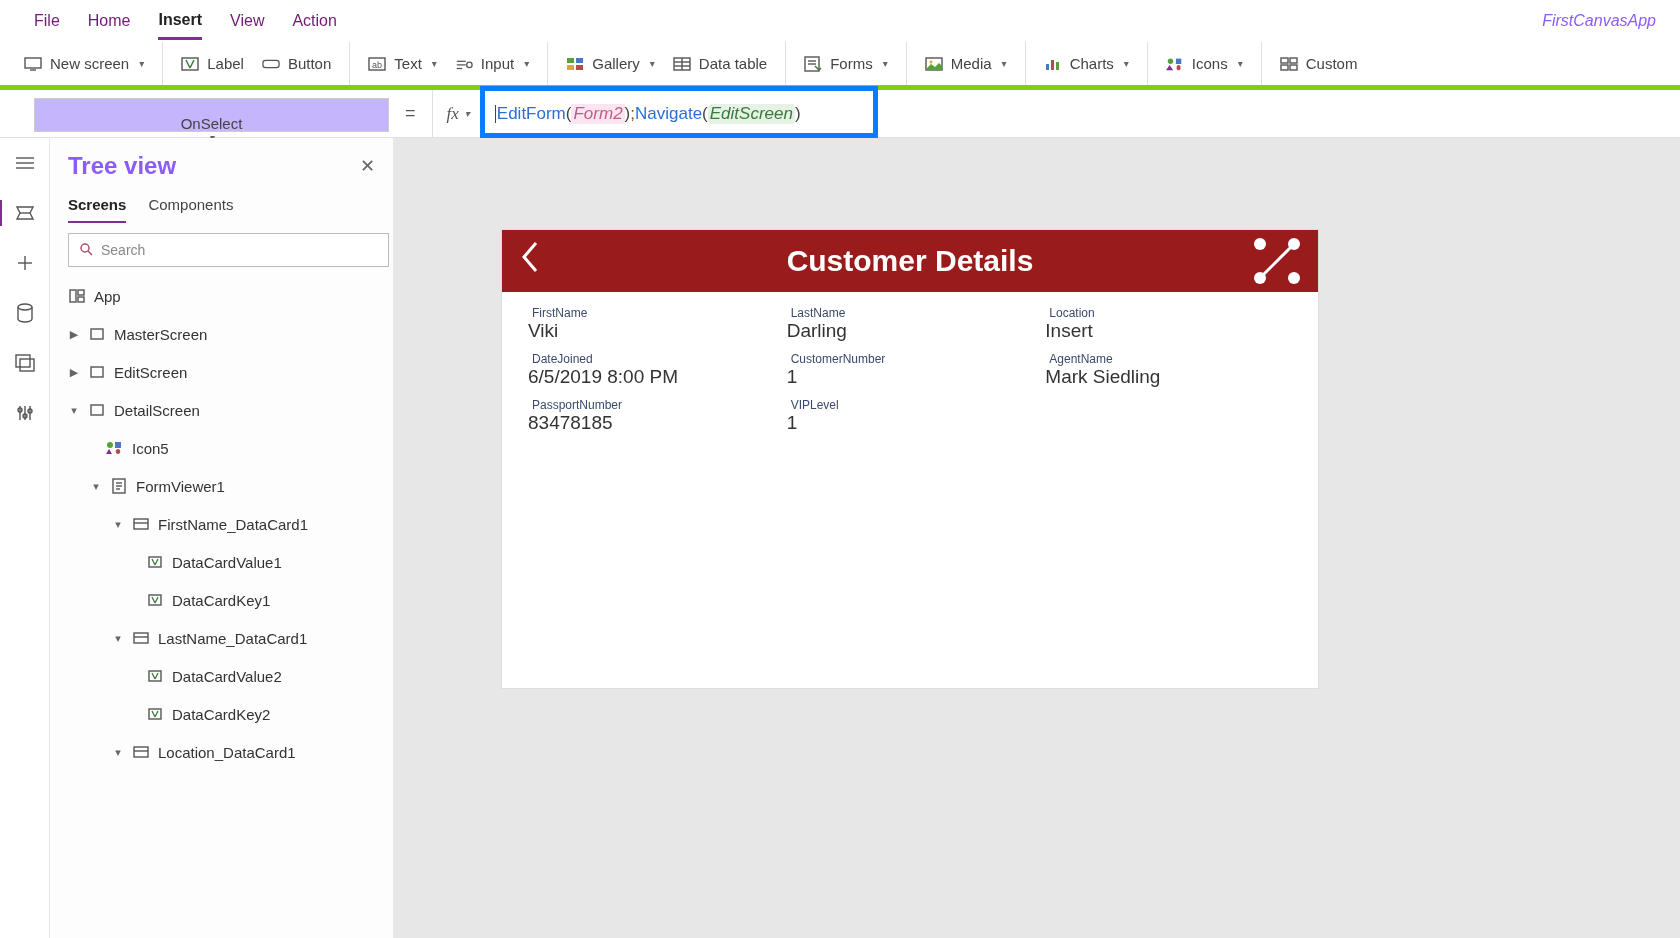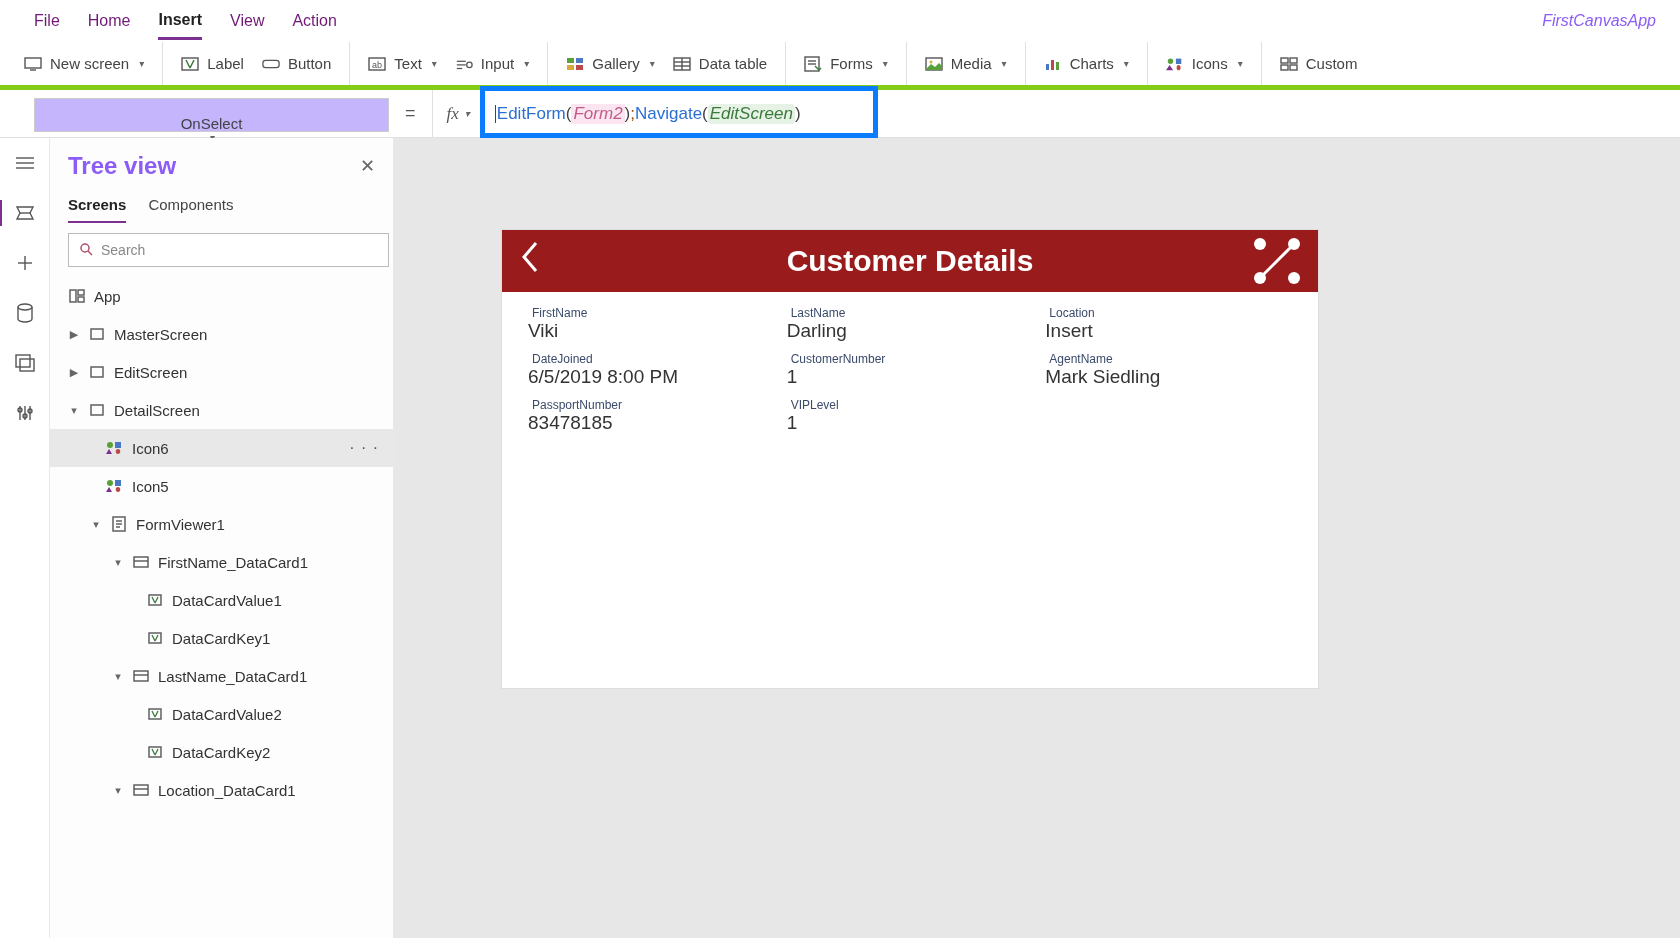--- a/index.html
+++ b/index.html
@@ -368,32 +368,20 @@
         <span>EditScreen</span>
       </div>
       <div class="tree-item indent-1">
         <span class="chev">▾</span>
         <span class="node-icon">
             <svg width="14" height="12" viewBox="0 0 14 12">
               <rect class="st" x="1" y="1" width="12" height="10"></rect>
             </svg>
           </span>
         <span>DetailScreen</span>
-      </div>
-      <div class="tree-item indent-2 selected">
-        <span class="node-icon" style="margin-left:16px;">
-            <svg width="18" height="14" viewBox="0 0 18 14">
-              <circle cx="4" cy="4" r="3" class="fillg"></circle>
-              <rect x="9" y="1" width="6" height="6" class="fillb"></rect>
-              <path d="M3 8 L6 13 L0 13 Z" class="fillpurple"></path>
-              <path d="M12 8 C15 8 15 13 12 13 C9 13 9 8 12 8 Z" class="fillr"></path>
-            </svg>
-          </span>
-        <span>Icon6</span>
-        <span class="ellipsis">· · ·</span>
       </div>
       <div class="tree-item indent-2">
         <span class="node-icon" style="margin-left:16px;">
             <svg width="18" height="14" viewBox="0 0 18 14">
               <circle cx="4" cy="4" r="3" class="fillg"></circle>
               <rect x="9" y="1" width="6" height="6" class="fillb"></rect>
               <path d="M3 8 L6 13 L0 13 Z" class="fillpurple"></path>
               <path d="M12 8 C15 8 15 13 12 13 C9 13 9 8 12 8 Z" class="fillr"></path>
             </svg>
           </span>

